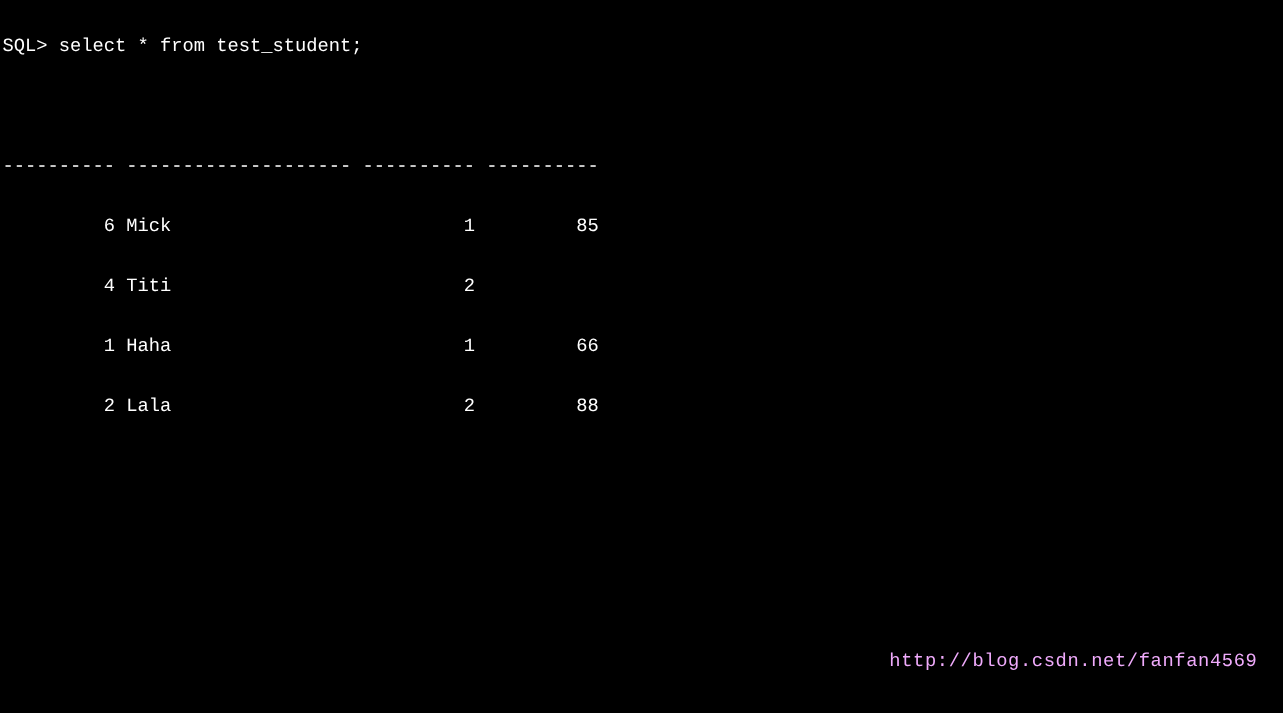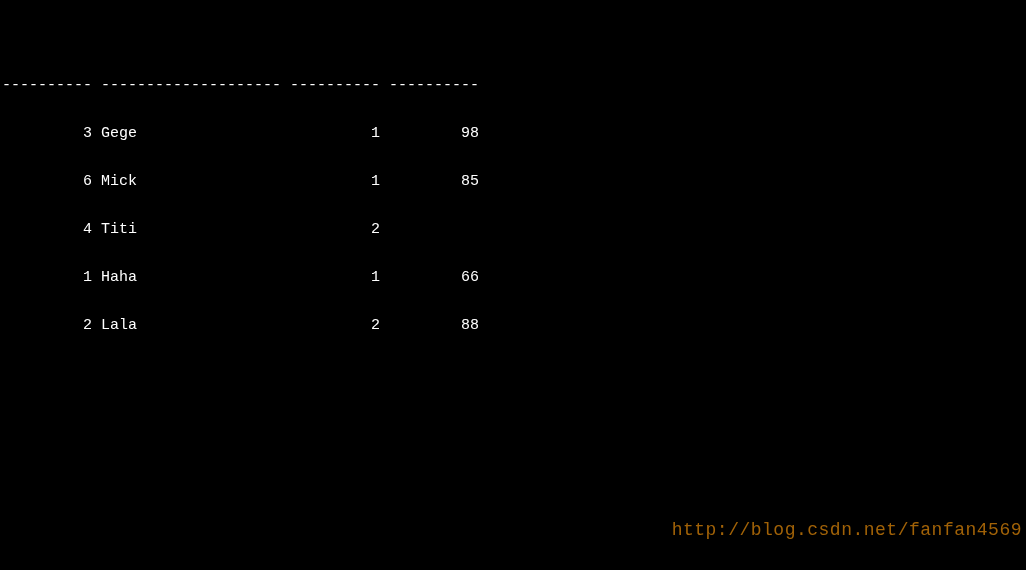--- a/index.html
+++ b/index.html
@@ -22,33 +22,33 @@
     .terminal {
       white-space: pre;
     }
     .line {
       display: block;
       min-height: 24px;
     }
     .watermark {
       position: absolute;
       bottom: 28px;
-      right: 4px;
-      color: #a16207;
-      font-size: 18px;
+      right: 20px;
+      color: #f0abfc;
+      font-size: 15px;
       letter-spacing: 0.5px;
     }
   </style>
 </head>
 <body>
 
 <div class="terminal">
+<span class="line"><span>SQL&gt;</span> <span>select * from test_student;</span></span>
 <span class="line"></span>
 <span class="line">---------- -------------------- ---------- ----------</span>
-<span class="line">         3 Gege                          1         98</span>
 <span class="line">         6 Mick                          1         85</span>
 <span class="line">         4 Titi                          2</span>
 <span class="line">         1 Haha                          1         66</span>
 <span class="line">         2 Lala                          2         88</span>
 
 
 
 
 
 

